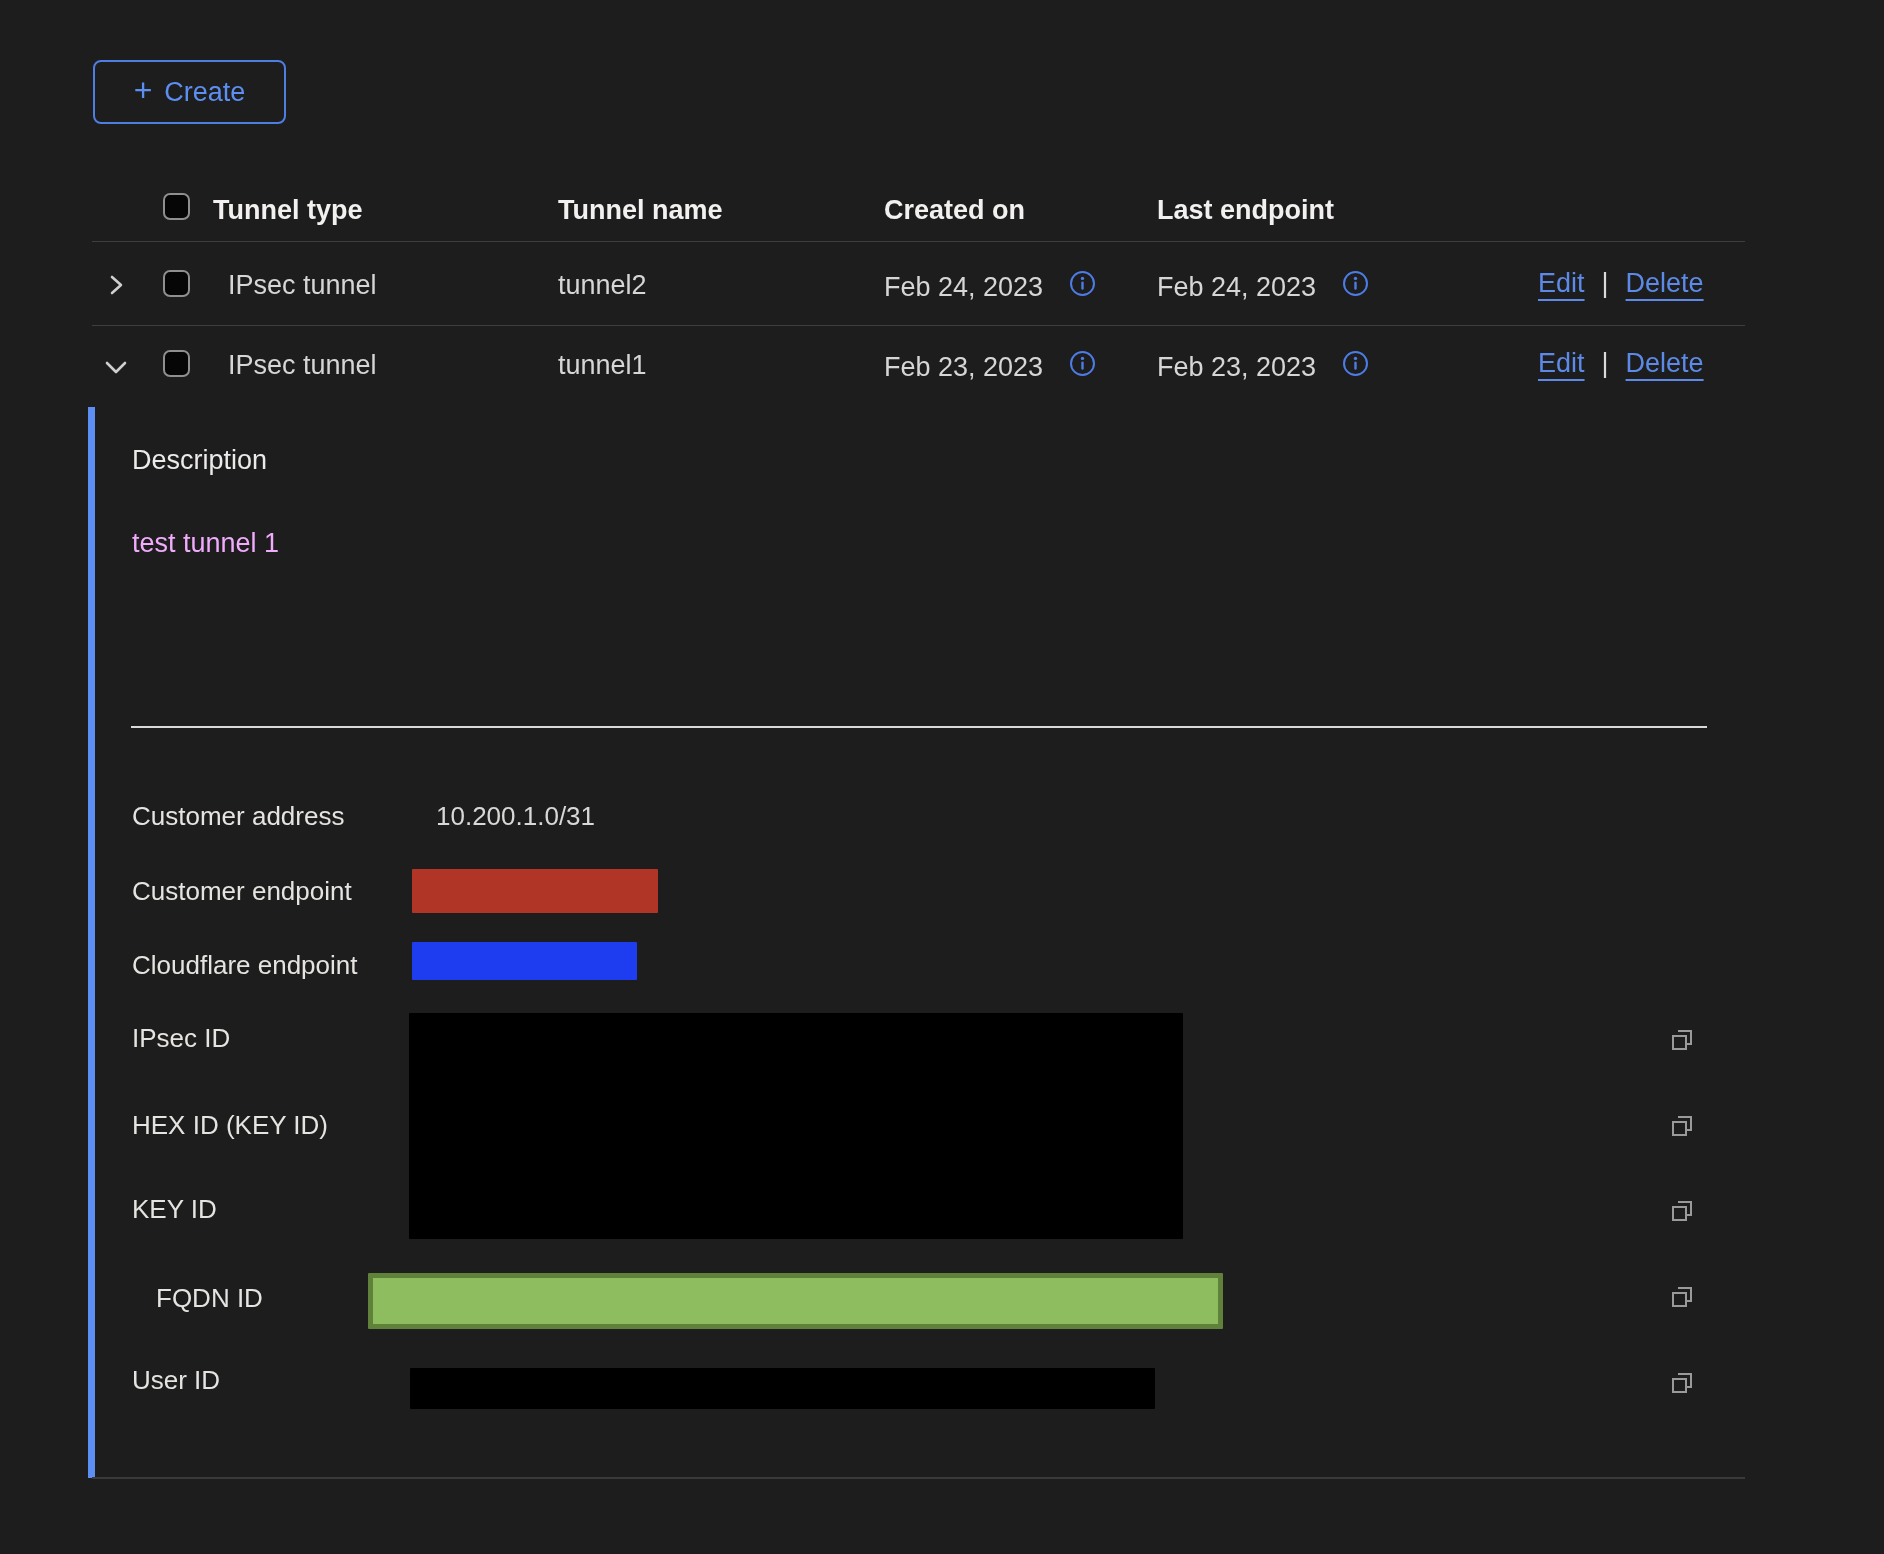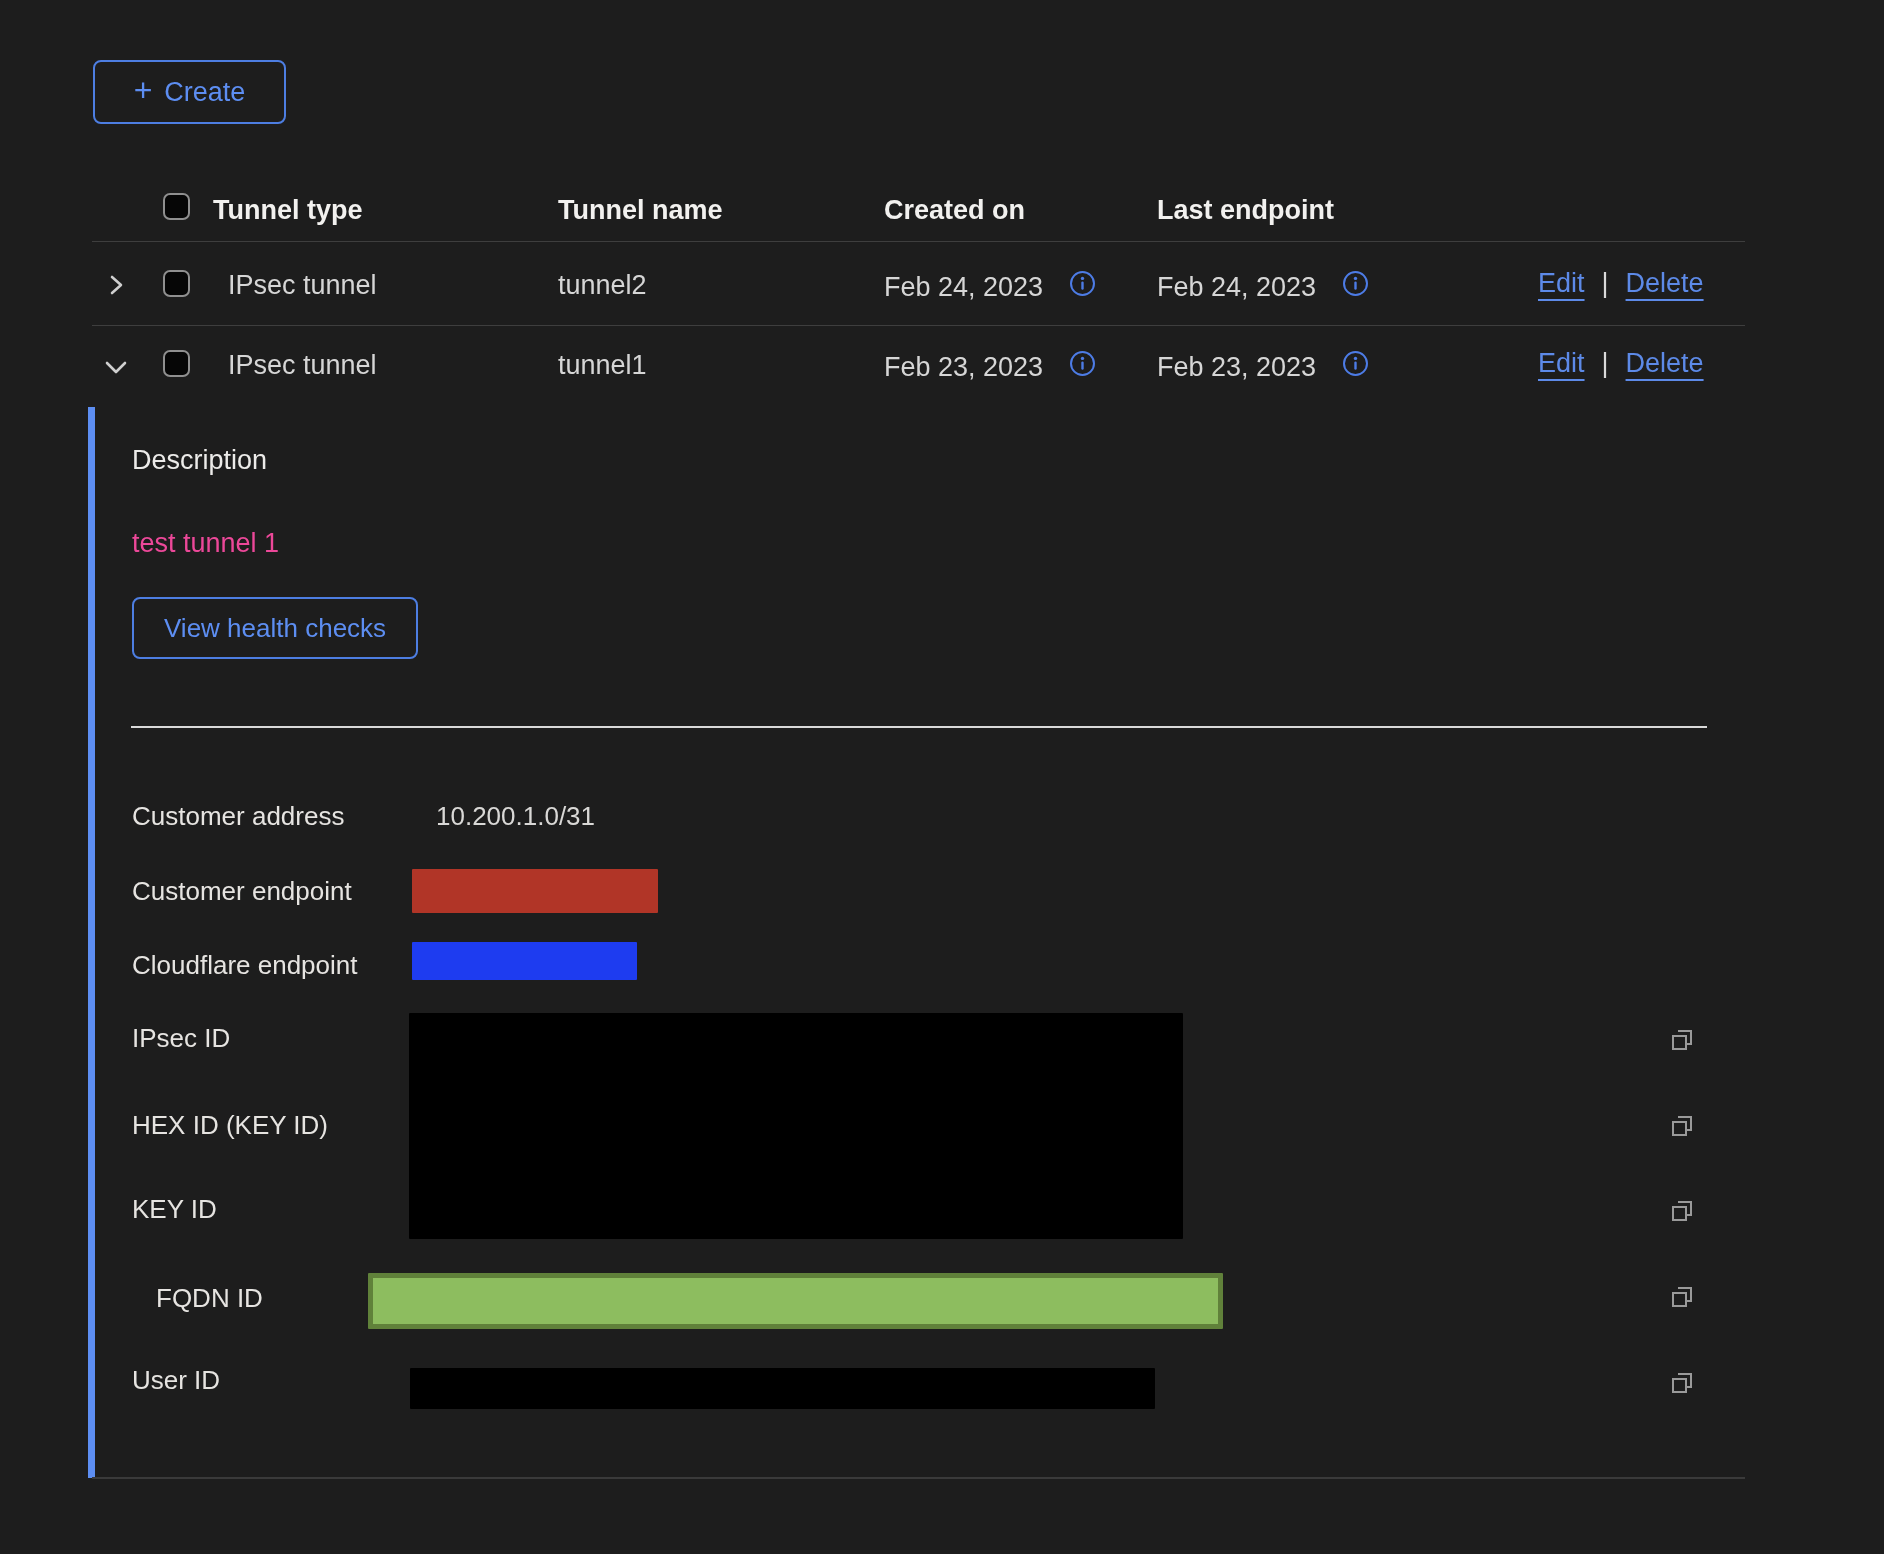--- a/index.html
+++ b/index.html
@@ -59,21 +59,21 @@
   .act-r2{left:1538px;top:348px;}
   .link{
     color:#5d8ae8;text-decoration:underline;text-underline-offset:7px;
     text-decoration-thickness:2px;cursor:pointer;
   }
   .act-sep{color:#d9d9d9;}
 
   
   .expand-bar{left:88px;top:407px;width:7px;height:1071px;background:#5d8ef2;}
   .desc-label{left:132px;top:445px;color:#ecebe9;font-size:27px;}
-  .desc-value{left:132px;top:528px;color:#ec4899;font-size:27px;}
+  .desc-value{left:132px;top:528px;color:#f0abfc;font-size:27px;}
   .white-divider{left:131px;top:726px;width:1576px;height:2px;background:#d9d9d9;}
 
   .fld{left:132px;color:#e6e4e1;font-size:26px;white-space:nowrap;}
   .fld-interface{top:801px;}
   .fld-customer{top:876px;}
   .fld-cloudflare{top:950px;}
   .fld-tunnelid{top:1023px;}
   .fld-hexid{top:1110px;text-align:right;}
   .fld-keyid{top:1194px;}
   .fld-fqdn{top:1283px;margin-left:24px;}
@@ -182,23 +182,20 @@
     <span class="link">Edit</span>
     <span class="act-sep">|</span>
     <span class="link">Delete</span>
   </div>
 
   <div class="abs expand-bar"></div>
 
   <div class="abs desc-label">Description</div>
   <div class="abs desc-value">test tunnel 1</div>
 
-  <button class="abs btn-outline health-btn">
-    <span>View health checks</span>
-  </button>
 
   <div class="abs white-divider"></div>
 
   <div class="abs fld fld-interface">Customer address</div>
   <div class="abs val-interface">10.200.1.0/31</div>
 
   <div class="abs fld fld-customer">Customer endpoint</div>
   <div class="abs redact redact-red" id="red-block" style="background: rgb(177, 53, 39);"></div>
 
   <div class="abs fld fld-cloudflare">Cloudflare endpoint</div>

